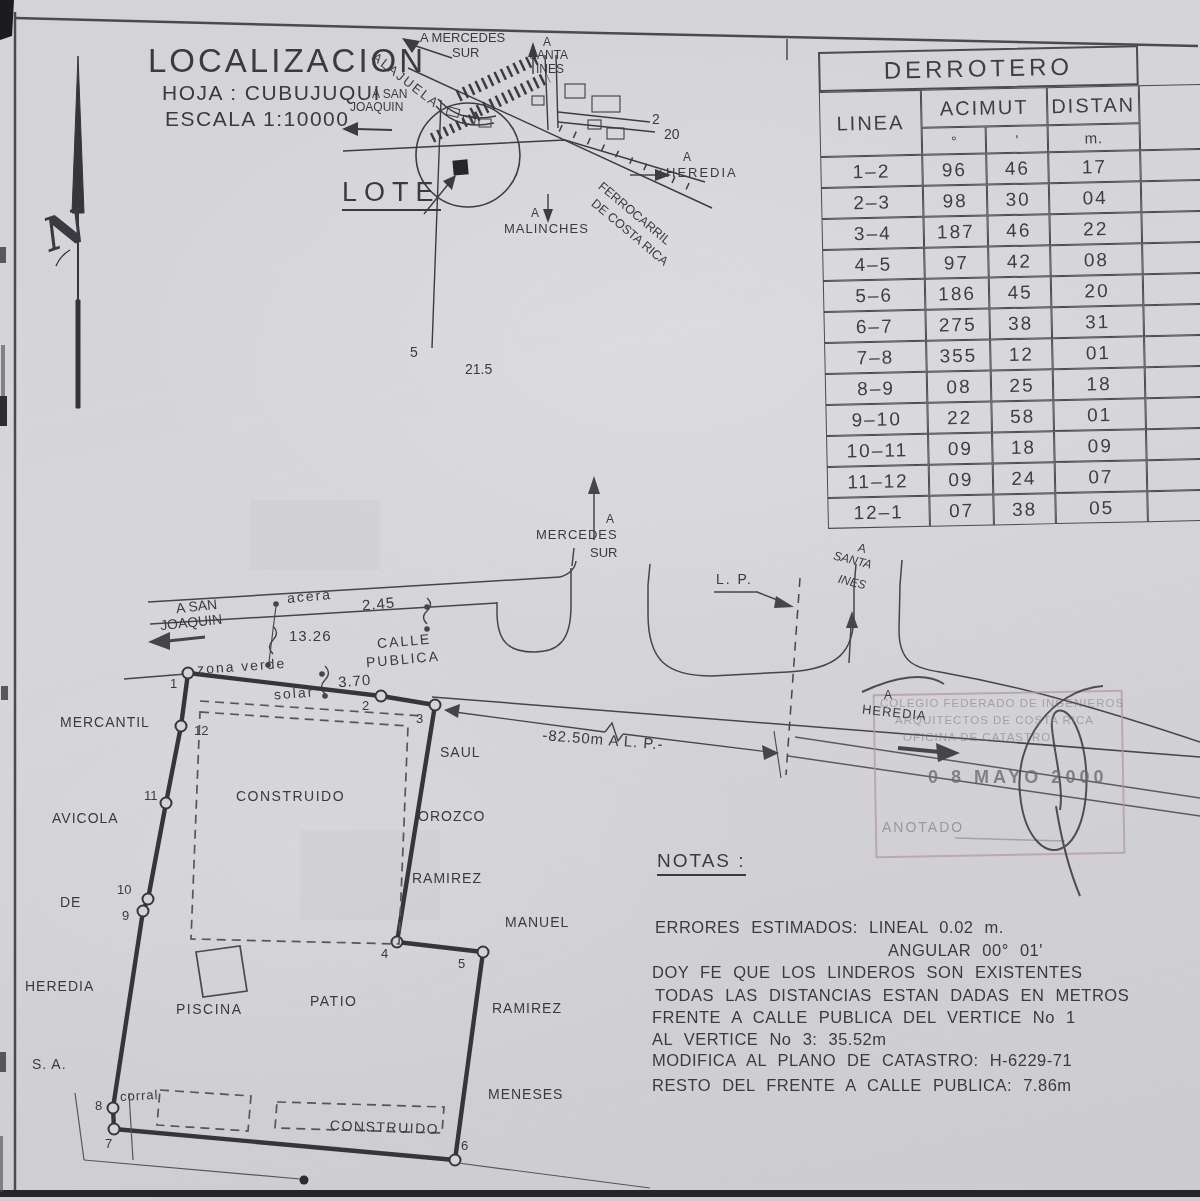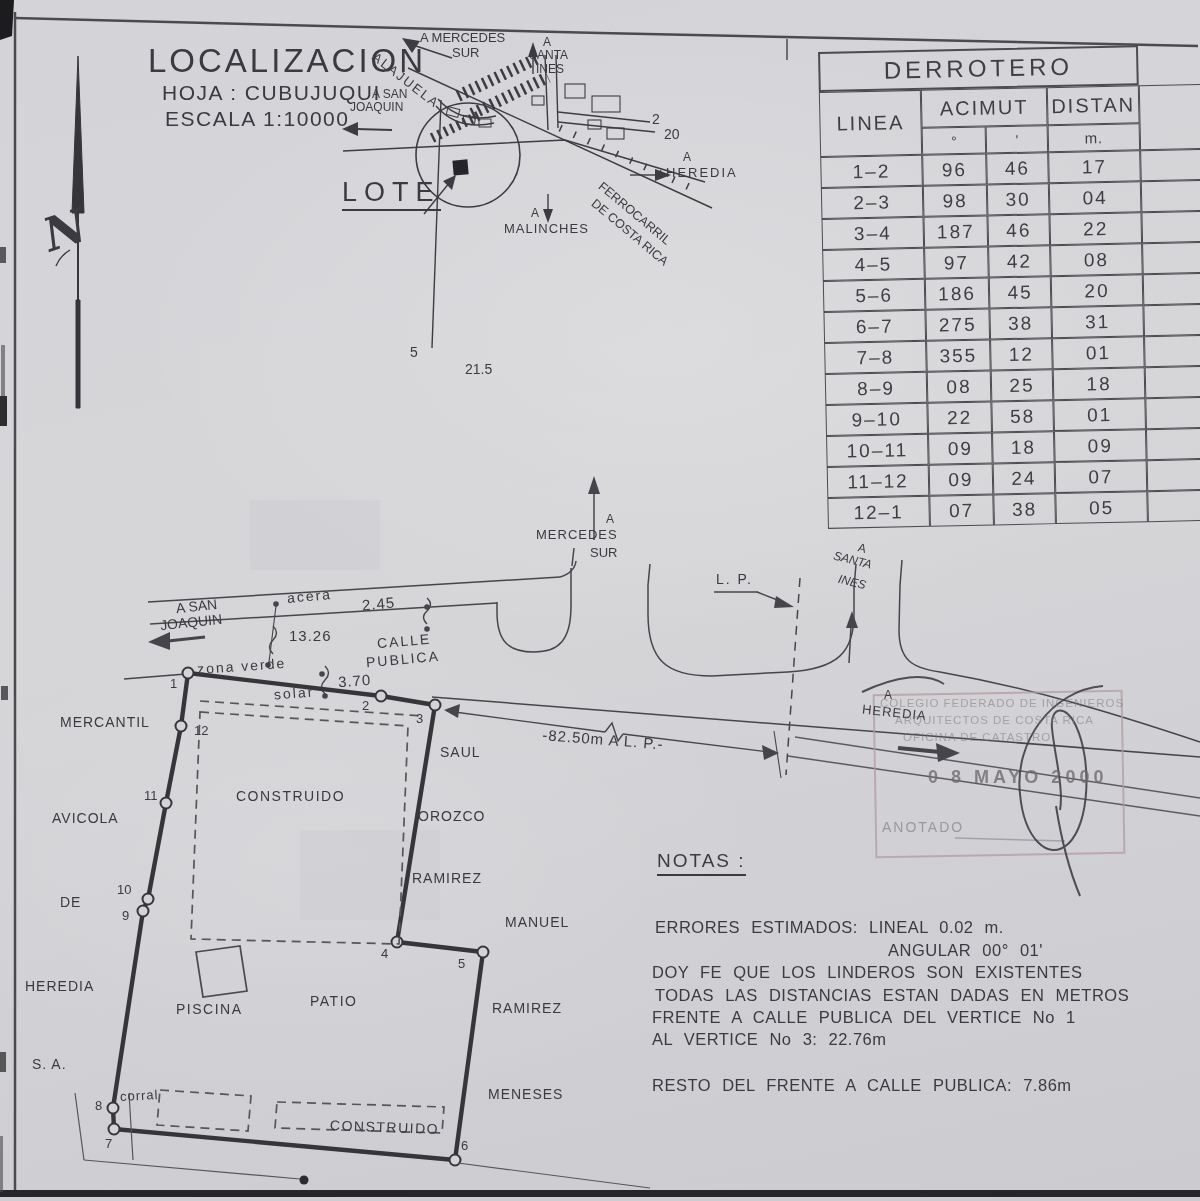--- a/index.html
+++ b/index.html
@@ -373,16 +373,17 @@
   <span class="t faint" style="left:903px;top:731px;font-size:11.5px;letter-spacing:1px;">OFICINA DE CATASTRO</span>
   <span class="t" style="left:928px;top:768px;font-size:18px;letter-spacing:4px;font-weight:bold;color:rgba(112,106,112,.8);">0 8 MAYO 2000</span>
   <span class="t" style="left:882px;top:820px;font-size:14px;letter-spacing:2px;color:rgba(128,120,126,.65);">ANOTADO</span>
 
   <span class="t underl" style="left:657px;top:851px;font-size:19px;letter-spacing:2px;">NOTAS :</span>
   <span class="t" style="left:655px;top:919px;font-size:16.5px;word-spacing:6px;letter-spacing:.5px;">ERRORES ESTIMADOS: LINEAL 0.02 m.</span>
   <span class="t" style="left:888px;top:942px;font-size:16.5px;word-spacing:6px;letter-spacing:.5px;">ANGULAR 00° 01'</span>
   <span class="t" style="left:652px;top:964px;font-size:16.5px;word-spacing:6px;letter-spacing:.5px;">DOY FE QUE LOS LINDEROS SON EXISTENTES</span>
   <span class="t" style="left:655px;top:987px;font-size:16.5px;word-spacing:6px;letter-spacing:.5px;">TODAS LAS DISTANCIAS ESTAN DADAS EN METROS</span>
   <span class="t" style="left:652px;top:1009px;font-size:16.5px;word-spacing:6px;letter-spacing:.5px;">FRENTE A CALLE PUBLICA DEL VERTICE No 1</span>
-  <span class="t" style="left:652px;top:1031px;font-size:16.5px;word-spacing:6px;letter-spacing:.5px;">AL VERTICE No 3: 22.76m</span>
+  <span class="t" style="left:652px;top:1031px;font-size:16.5px;word-spacing:6px;letter-spacing:.5px;">AL VERTICE No 3: 35.52m</span>
+  <span class="t" style="left:652px;top:1052px;font-size:16.5px;word-spacing:6px;letter-spacing:.5px;">MODIFICA AL PLANO DE CATASTRO: H-6229-71</span>
   <span class="t" style="left:652px;top:1077px;font-size:16.5px;word-spacing:6px;letter-spacing:.5px;">RESTO DEL FRENTE A CALLE PUBLICA: 7.86m</span>
 
 </div>
 
 </body></html>

